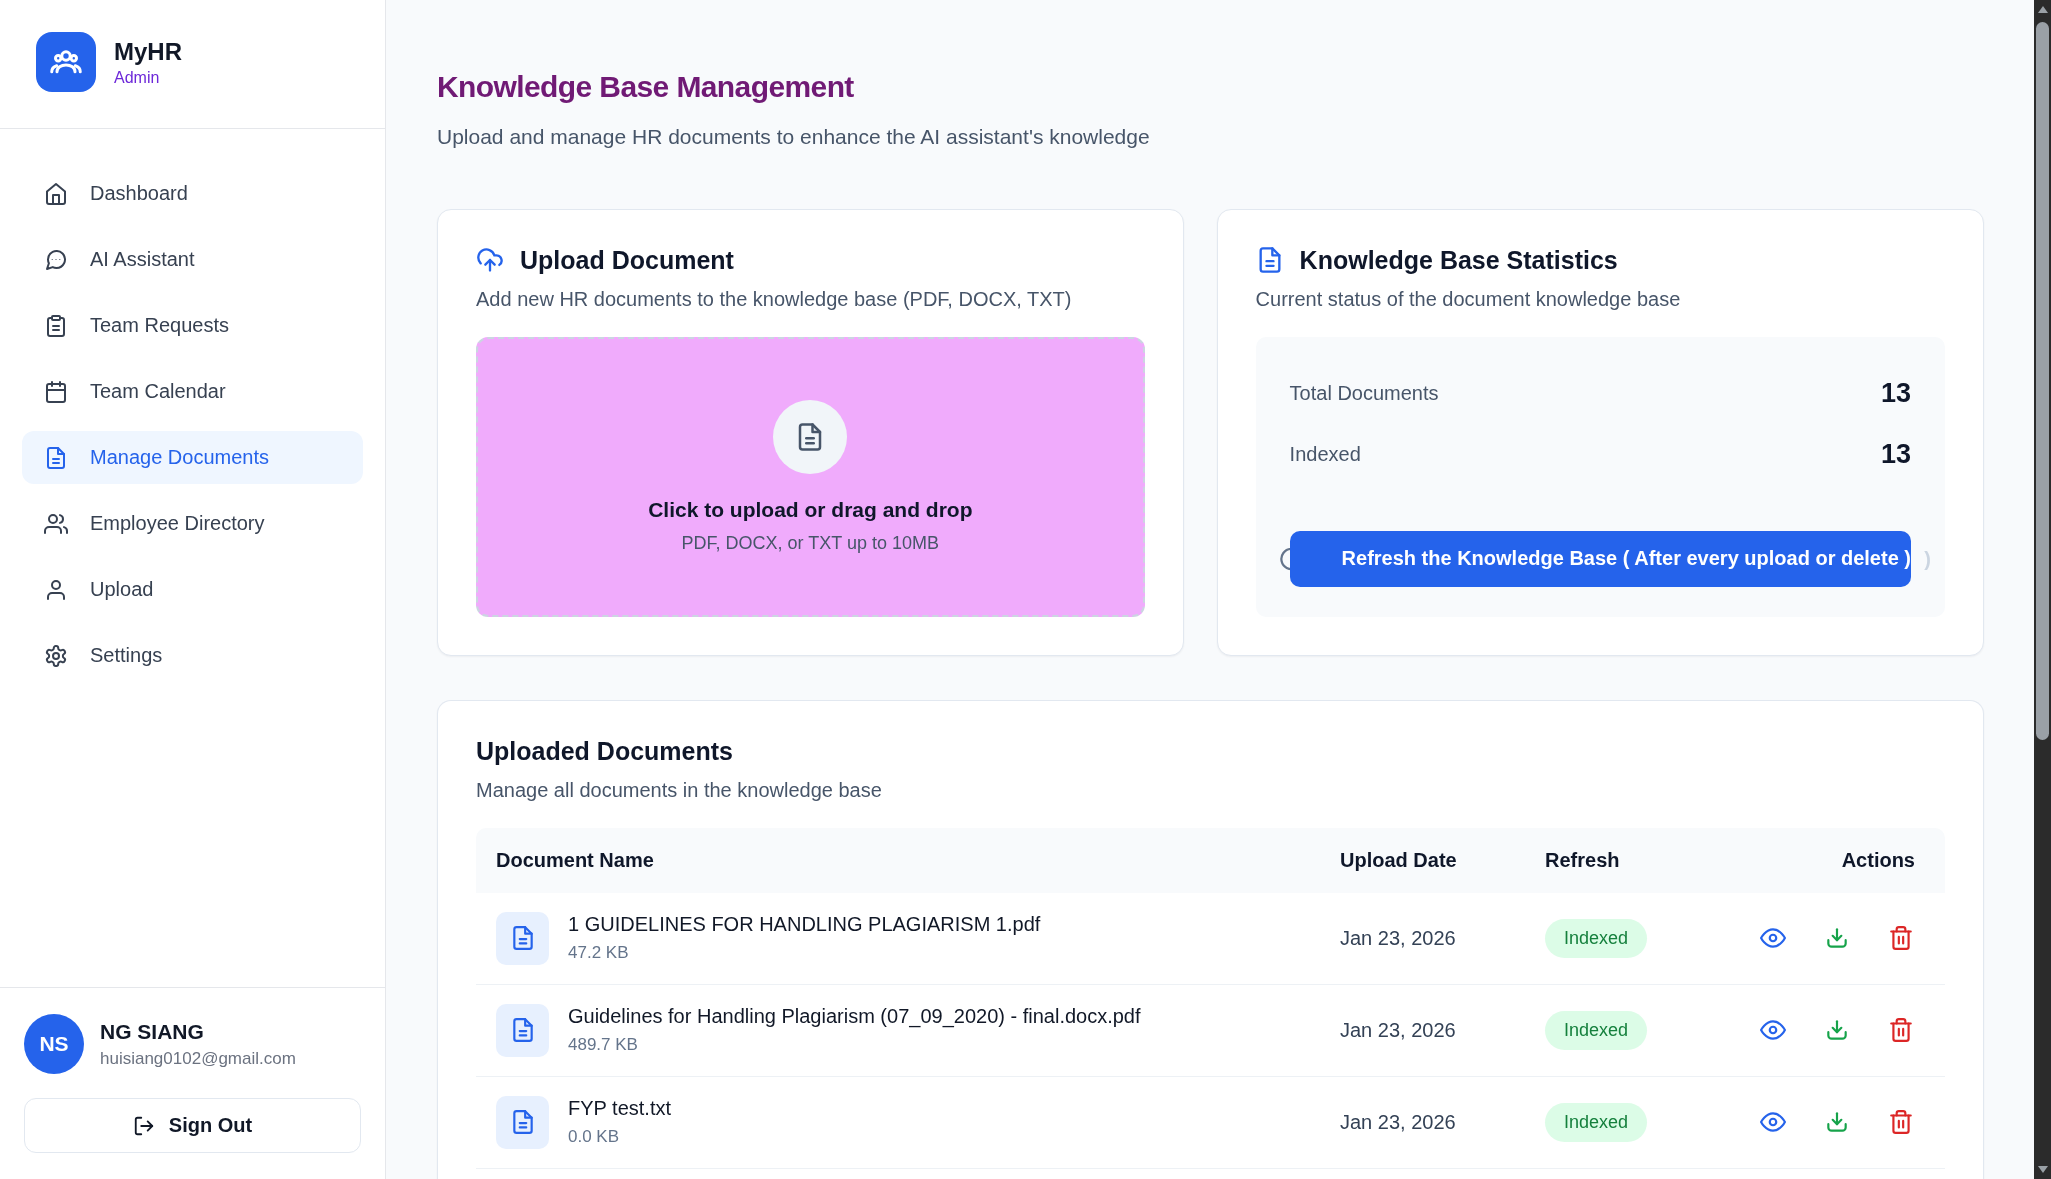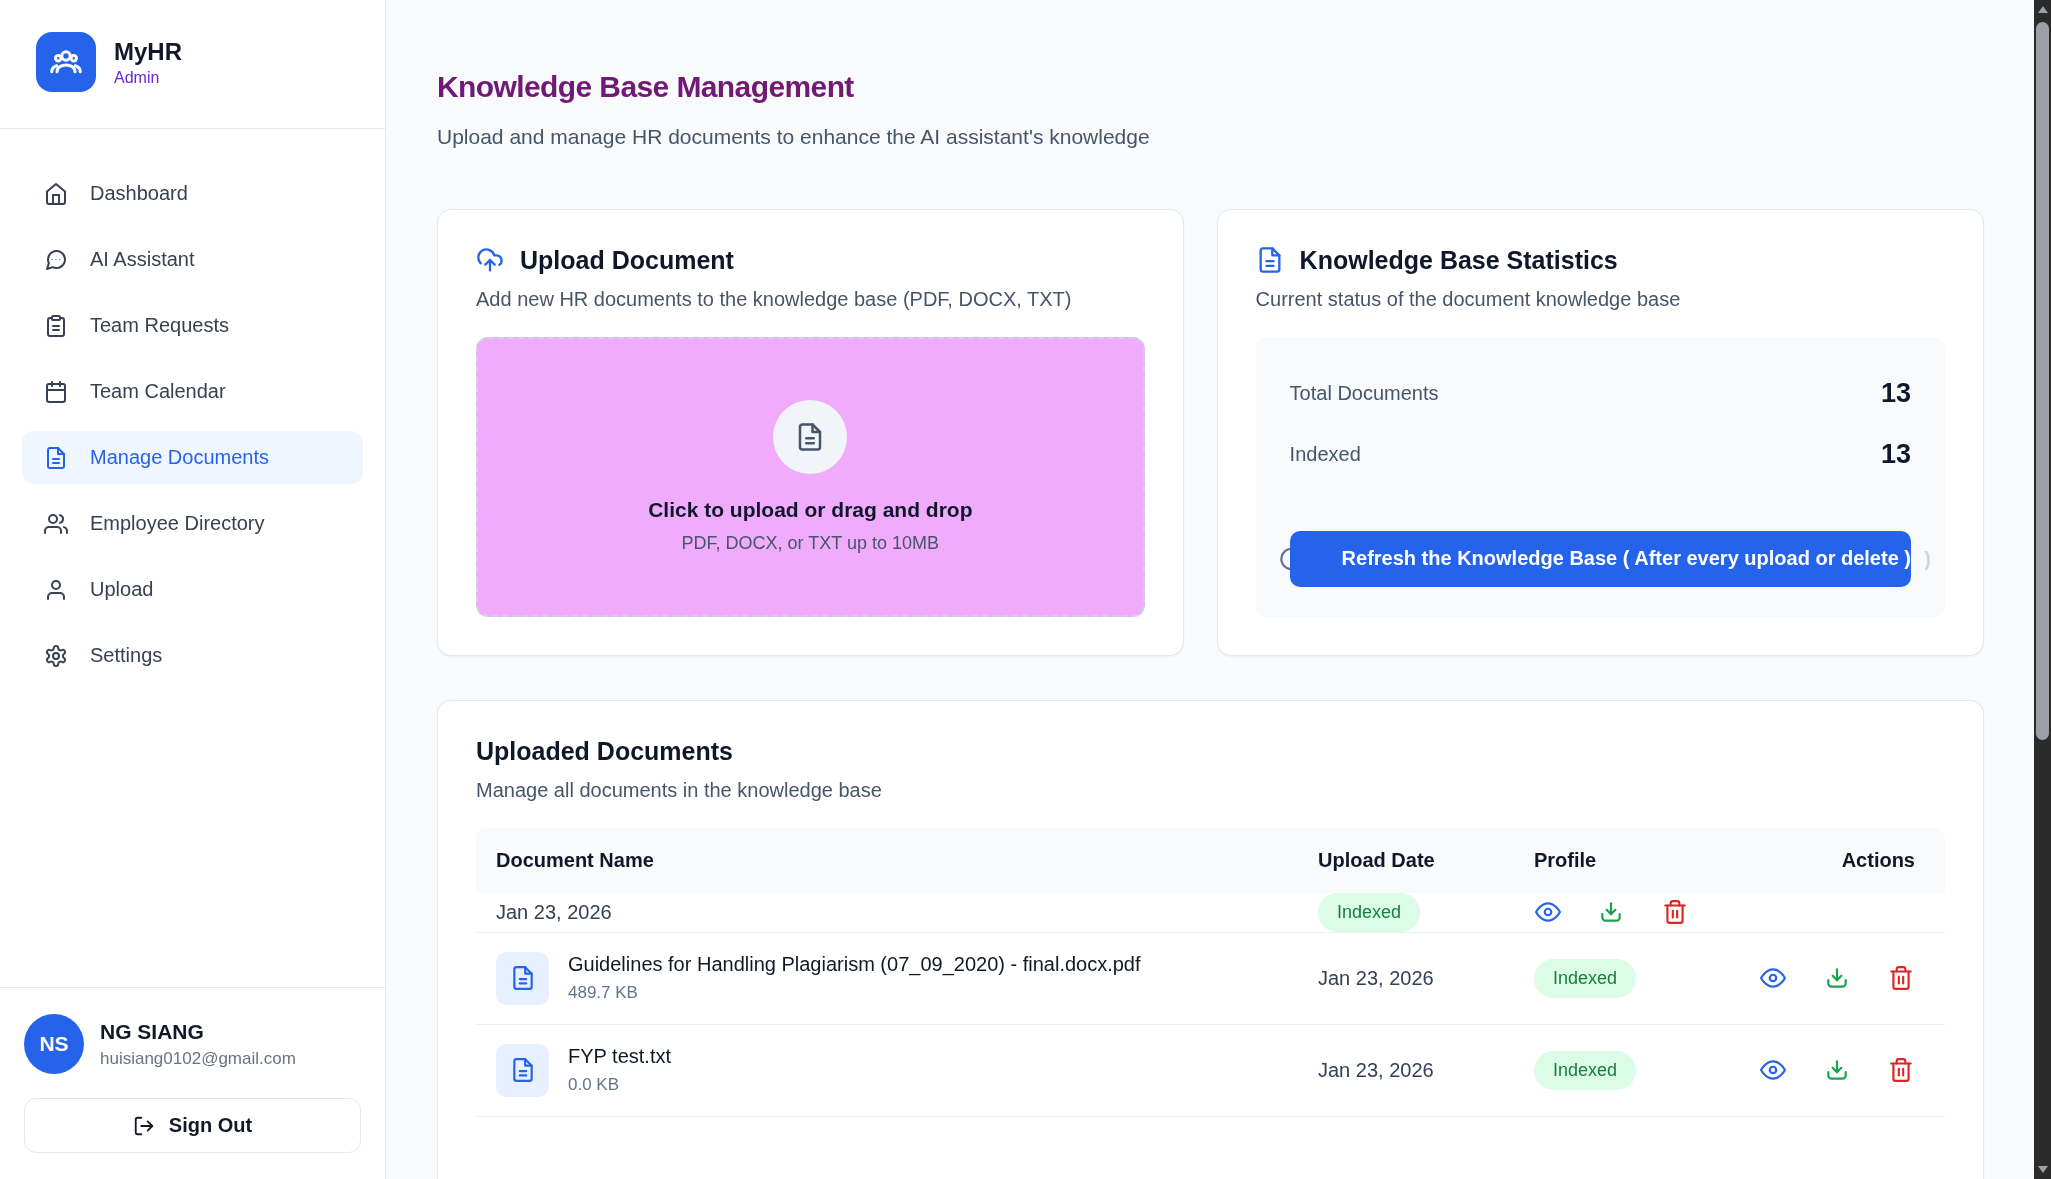--- a/index.html
+++ b/index.html
@@ -62,21 +62,21 @@
   .stat-label{font-size:20px;color:#475569;}
   .stat-value{font-size:27px;font-weight:700;color:#0f172a;}
   .refresh-wrap{margin-top:auto;position:relative;}
   .refresh-frag{position:absolute;left:-12px;top:50%;transform:translateY(-50%);width:27px;height:27px;color:#64748b;z-index:0;}
   .refresh-frag svg{width:27px;height:27px;}
   .refresh-btn{position:relative;z-index:1;display:block;width:100%;height:56px;background:var(--accent);border:none;border-radius:10px;color:#fff;font-size:20px;font-weight:700;font-family:inherit;text-align:left;padding:0 0 0 52px;white-space:nowrap;overflow:hidden;cursor:pointer;}
   .overflow-paren{position:absolute;right:-20px;top:50%;transform:translateY(-50%);font-size:20px;font-weight:700;color:#cbd5e1;z-index:0;}
 
   .docs-card{margin-top:44px;max-width:1559px;min-height:600px;border-radius:14px 14px 0 0;border-bottom:none;}
   .table{margin-top:26px;}
-  .thead,.trow{display:grid;grid-template-columns:1fr 205px 205px 215px;align-items:center;gap:11px;}
+  .thead,.trow{display:grid;grid-template-columns:1fr 205px 205px 215px;align-items:center;}
   .thead{background:#f8fafc;border-radius:10px 10px 0 0;}
   .th{font-size:20px;font-weight:600;color:#0f172a;padding:21px 20px;}
   .th.actions{text-align:right;padding-right:30px;}
   .trow{border-bottom:1px solid #edf1f5;}
   .name-cell{display:flex;gap:19px;align-items:center;padding:19px 20px;}
   .file-chip{width:53px;height:53px;border-radius:10px;background:#e7f0fe;color:var(--accent);display:flex;align-items:center;justify-content:center;flex:0 0 auto;}
   .file-chip svg{width:26px;height:26px;}
   .doc-name{font-size:20px;color:#111827;font-weight:500;}
   .doc-size{margin-top:7px;font-size:17px;color:#64748b;}
   .date-cell{font-size:20px;color:#334155;padding:0 20px;}
@@ -296,25 +296,39 @@
       </section>
     </div>
 
     <section class="card docs-card">
       <div class="card-title">Uploaded Documents</div>
       <div class="card-sub">Manage all documents in the knowledge base</div>
       <div class="table">
         <div class="thead">
           <div class="th">Document Name</div>
           <div class="th">Upload Date</div>
-          <div class="th">Profile</div>
+          <div class="th">Refresh</div>
           <div class="th actions">Actions</div>
         </div>
         <div id="table-body">
             <div class="trow">
+              <div class="name-cell">
+       <span class="file-chip">
+                  <svg viewBox="0 0 24 24" fill="none" stroke="currentColor" stroke-width="2" stroke-linecap="round" stroke-linejoin="round">
+                    <path d="M14 2H6a2 2 0 0 0-2 2v16a2 2 0 0 0 2 2h12a2 2 0 0 0 2-2V8z"></path>
+                    <polyline points="14 2 14 8 20 8"></polyline>
+                    <line x1="15" y1="13" x2="9" y2="13"></line>
+                    <line x1="15" y1="17" x2="9" y2="17"></line>
+                  </svg>
+                </span>
+       <div>
+         <div class="doc-name">1 GUIDELINES FOR HANDLING PLAGIARISM 1.pdf</div>
+         <div class="doc-size">47.2 KB</div>
+       </div>
+     </div>
      <div class="date-cell">Jan 23, 2026</div>
      <div class="status-cell"><span class="pill">Indexed</span></div>
      <div class="actions-cell">
        <button class="icon-btn view">
                   <span style="display:flex;">
                     <svg viewBox="0 0 24 24" fill="none" stroke="currentColor" stroke-width="2" stroke-linecap="round" stroke-linejoin="round">
                       <path d="M1 12s4-8 11-8 11 8 11 8-4 8-11 8-11-8-11-8z"></path>
                       <circle cx="12" cy="12" r="3"></circle>
                     </svg>
                   </span>

